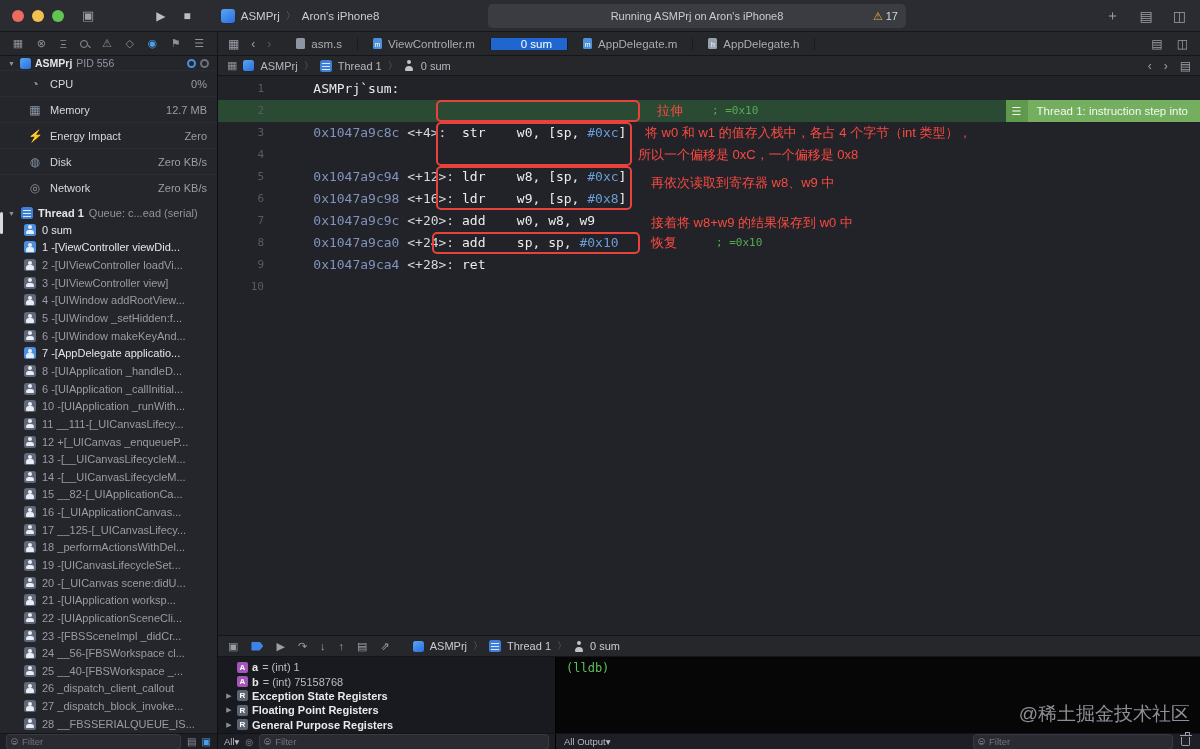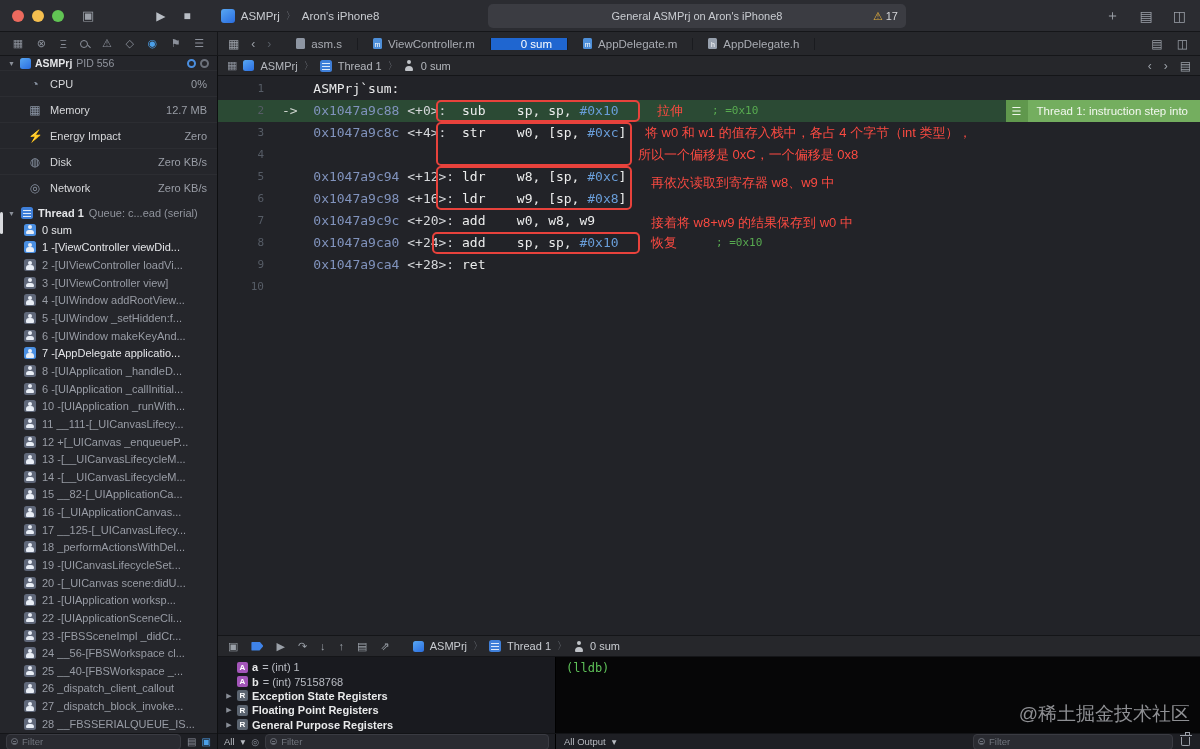--- a/index.html
+++ b/index.html
@@ -128,21 +128,21 @@
   .vico.var{background:#a355b9}
   .vico.reg{background:#5b6470}
   .vrow .vname{color:#e8e9ea;font-weight:bold;font-size:11px}
   .vrow .vval{color:#b9bcc3;font-size:11px}
   .console{flex:1;background:#060607;position:relative;min-width:0}
   .lldb{position:absolute;left:10px;top:4px;color:#5ec158;font-size:12px;font-family:"DejaVu Sans Mono",monospace}
   .watermark{position:absolute;right:10px;top:44px;color:#8e8f93;font-size:19px}
   
   .bbars{height:16px;flex:none;display:flex;background:#1e1f24;border-top:1px solid #121316}
   .vbar{width:338px;flex:none;border-right:1px solid #000;display:flex;align-items:center;gap:6px;padding:0 6px}
-  .scopebtn{display:flex;align-items:flex-start;gap:6px;color:#b7bac0;font-size:9.5px}
+  .scopebtn{display:flex;align-items:flex-start;gap:0;color:#b7bac0;font-size:9.5px}
   .circbtn{color:#8b909a;font-size:9px}
   .cbar{flex:1;display:flex;align-items:center;gap:8px;padding:0 8px}
   .cbar .ffield{flex:none;width:200px;margin-left:auto}
   .trash{width:9px;height:9px;border:1px solid #9ba0a8;border-top:none;border-radius:0 0 2px 2px;position:relative;margin-right:2px}
   .trash::before{content:"";position:absolute;top:-2.5px;left:-2.5px;width:12px;height:1.4px;background:#9ba0a8}
   .trash::after{content:"";position:absolute;top:-5px;left:2.5px;width:3px;height:2px;border:1px solid #9ba0a8;border-bottom:none}
 </style>
 </head>
 <body>
 
@@ -155,21 +155,21 @@
     <span class="tbi panes">▣</span>
     <span class="tbi run">▶</span>
     <span class="tbi stop">■</span>
     <div class="scheme">
       <span class="appico"></span>
       <span>ASMPrj</span>
       <span class="chevsep">〉</span>
       <span>Aron's iPhone8</span>
     </div>
     <div class="statuspill">
-      <span class="stxt">General ASMPrj on Aron's iPhone8</span>
+      <span class="stxt">Running ASMPrj on Aron's iPhone8</span>
       <span class="warnwrap">
         <span class="warnico">⚠</span>
         <span>17</span>
       </span>
     </div>
     <div class="tright">
       <span>＋</span>
       <span>▤</span>
       <span>◫</span>
     </div>
@@ -470,21 +470,21 @@
       <span class="atext" style="left:433px;top:136px">接着将 w8+w9 的结果保存到 w0 中</span>
       <span class="atext" style="left:433px;top:156px">恢复</span>
       <span class="acmt" style="left:498px;top:156px">; =0x10</span>
 
       <div class="banner">
         <span class="bico">☰</span>
         <span>Thread 1: instruction step into</span>
       </div>
 
     <div class="cline"><span class="lnum">1</span><span class="ccode"><span class="op">    </span><span class="sym">ASMPrj`sum:</span></span></div>
-        <div class="cline current"><span class="lnum">2</span><span class="ccode"><span class="arrow">-&gt;  </span><span class="addr">0x1047a9c88 </span><span class="off">&lt;+0&gt;:  </span><span class="mn">sub    </span><span class="op">sp, sp, </span><span class="imm">#0x10</span></span></div>
+        <div class="cline current"><span class="lnum">2</span></div>
         <div class="cline"><span class="lnum">3</span><span class="ccode"><span class="op">    </span><span class="addr">0x1047a9c8c </span><span class="off">&lt;+4&gt;:  </span><span class="mn">str    </span><span class="op">w0, [sp, </span><span class="imm">#0xc</span><span class="op">]</span></span></div>
         <div class="cline"><span class="lnum">4</span></div>
         <div class="cline"><span class="lnum">5</span><span class="ccode"><span class="op">    </span><span class="addr">0x1047a9c94 </span><span class="off">&lt;+12&gt;: </span><span class="mn">ldr    </span><span class="op">w8, [sp, </span><span class="imm">#0xc</span><span class="op">]</span></span></div>
         <div class="cline"><span class="lnum">6</span><span class="ccode"><span class="op">    </span><span class="addr">0x1047a9c98 </span><span class="off">&lt;+16&gt;: </span><span class="mn">ldr    </span><span class="op">w9, [sp, </span><span class="imm">#0x8</span><span class="op">]</span></span></div>
         <div class="cline"><span class="lnum">7</span><span class="ccode"><span class="op">    </span><span class="addr">0x1047a9c9c </span><span class="off">&lt;+20&gt;: </span><span class="mn">add    </span><span class="op">w0, w8, w9</span></span></div>
         <div class="cline"><span class="lnum">8</span><span class="ccode"><span class="op">    </span><span class="addr">0x1047a9ca0 </span><span class="off">&lt;+24&gt;: </span><span class="mn">add    </span><span class="op">sp, sp, </span><span class="imm">#0x10</span></span></div>
         <div class="cline"><span class="lnum">9</span><span class="ccode"><span class="op">    </span><span class="addr">0x1047a9ca4 </span><span class="off">&lt;+28&gt;: </span><span class="mn">ret</span></span></div>
         <div class="cline"><span class="lnum">10</span><span class="ccode"></span></div>
       </div>
 

